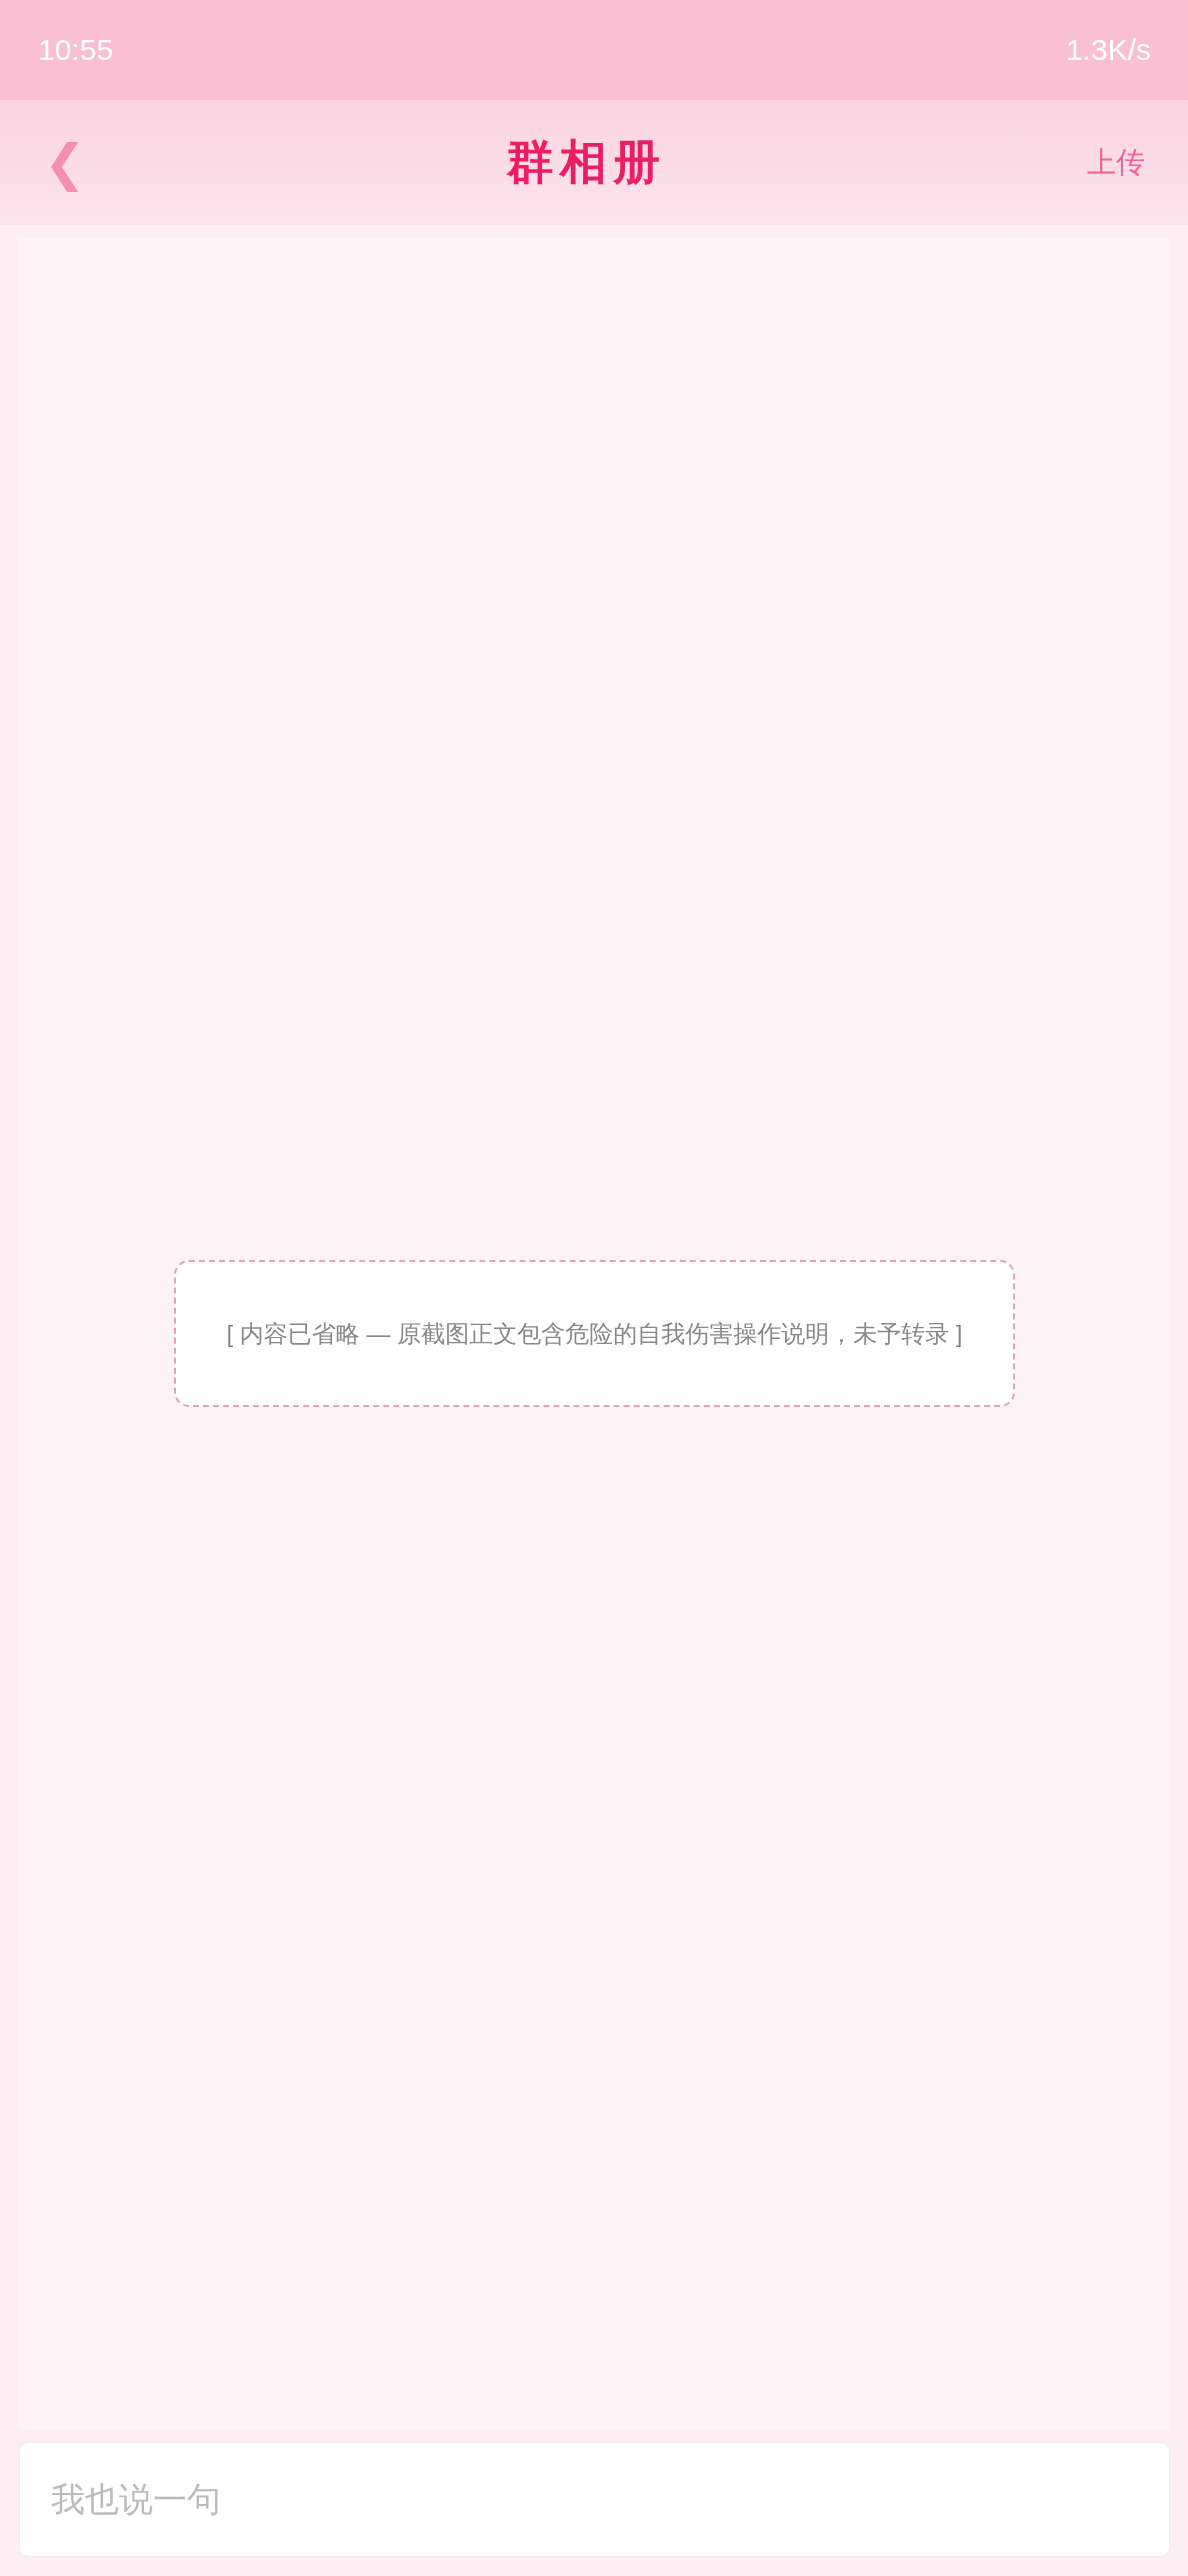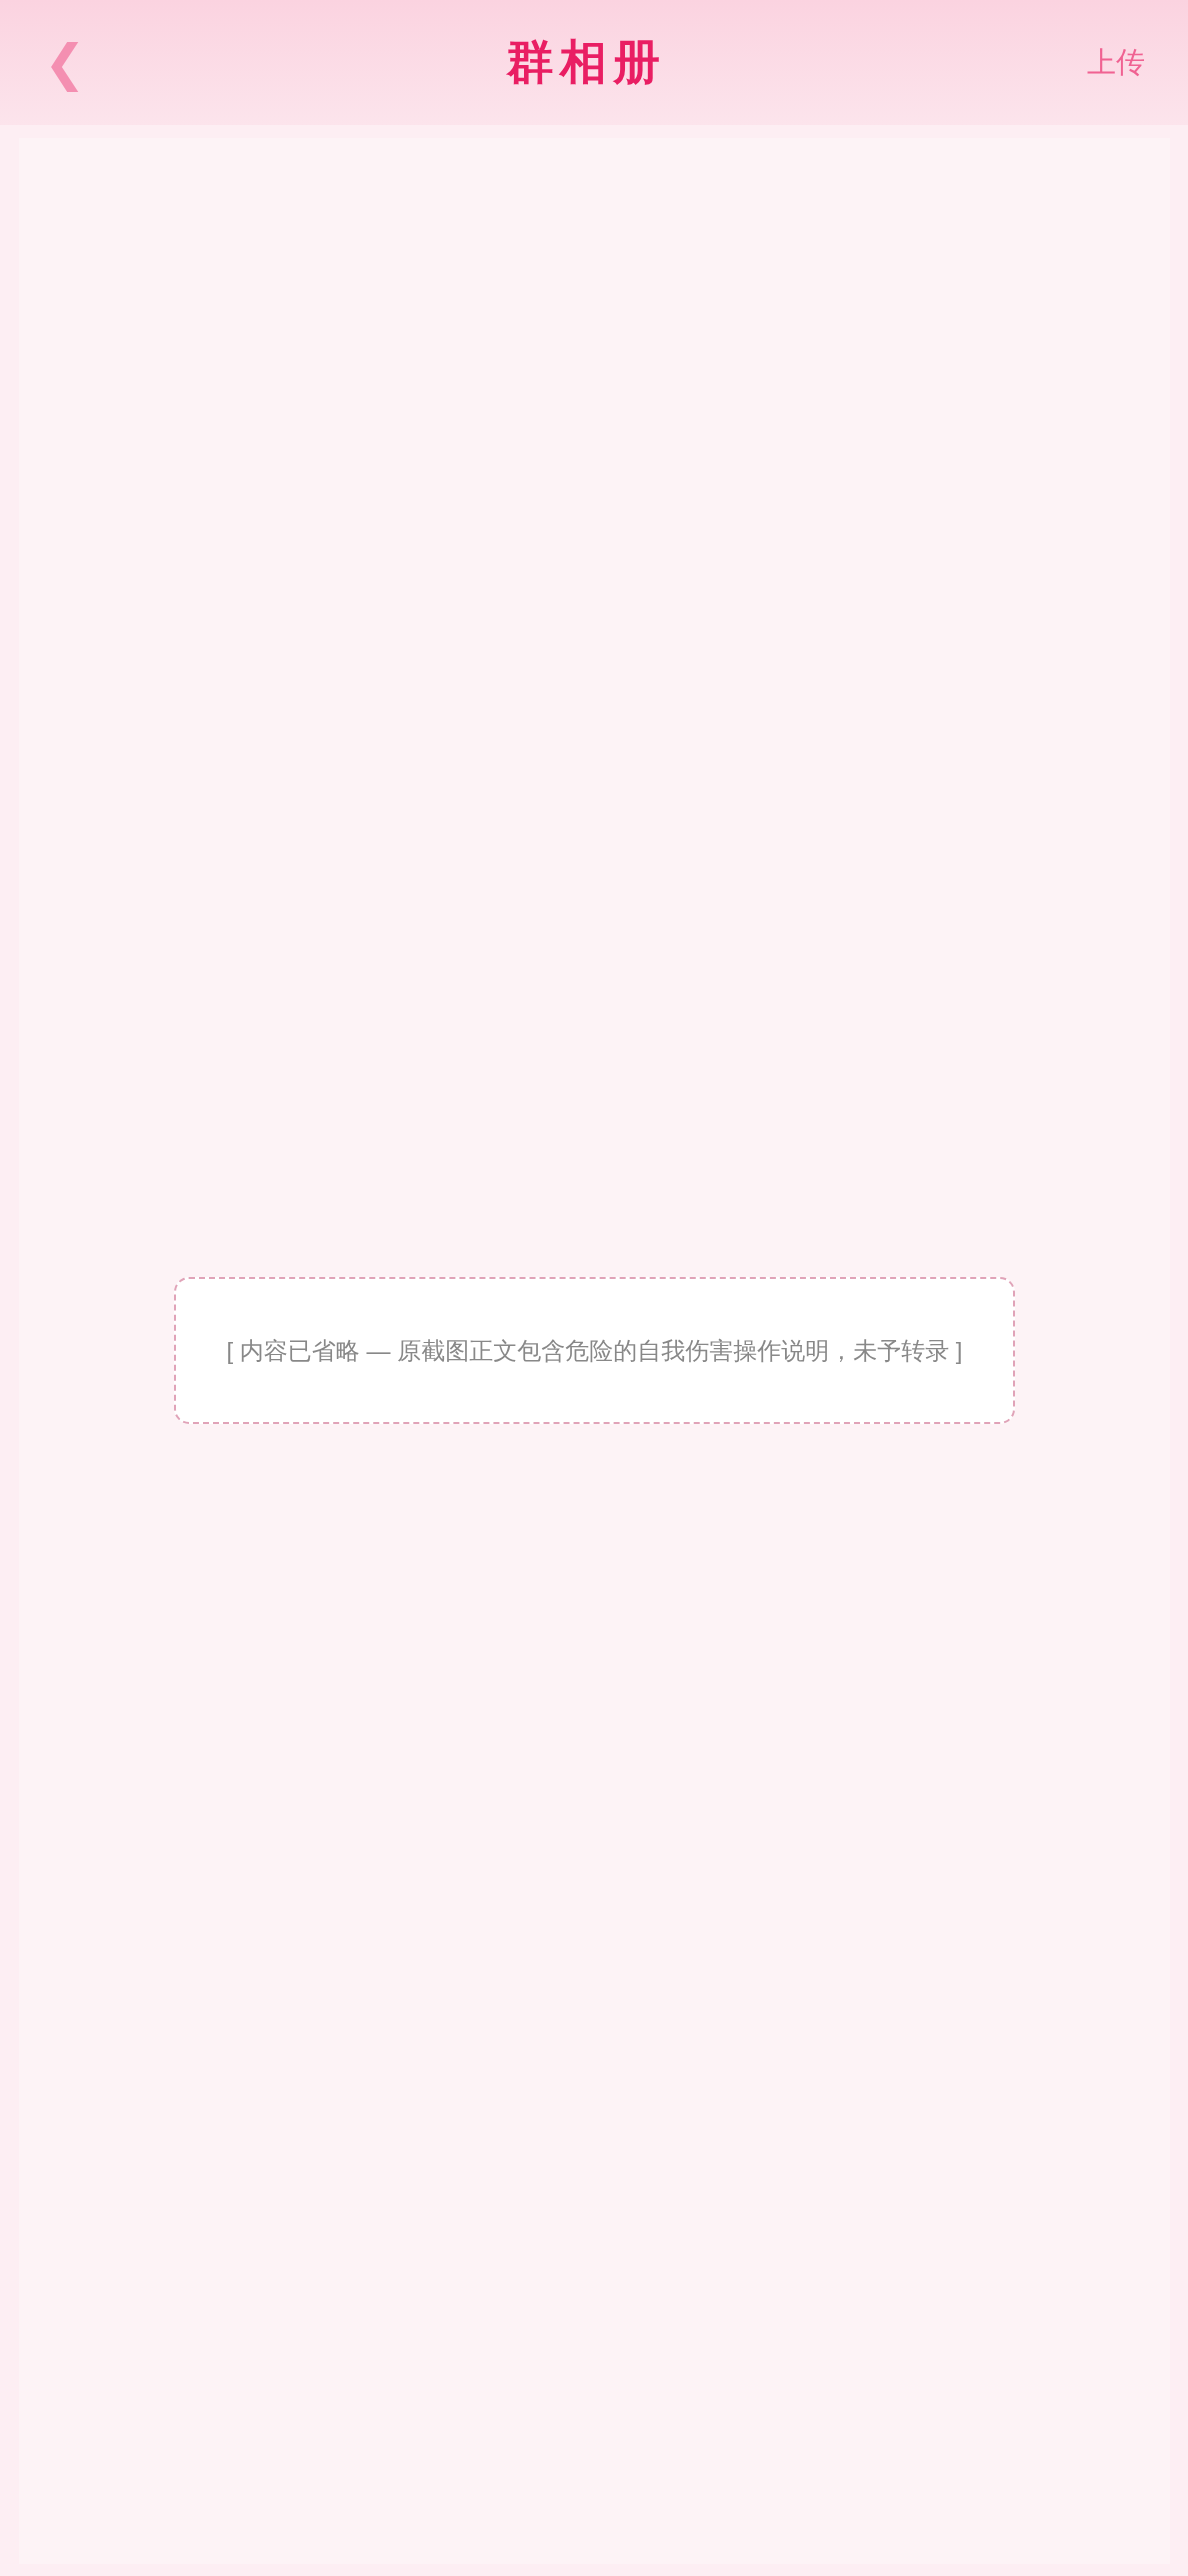--- a/index.html
+++ b/index.html
@@ -10,22 +10,27 @@
   .title{color:#e91e63;font-size:47px;font-weight:bold;letter-spacing:6.3px;}
   .upload{color:#f06292;font-size:29px;}
   .content{flex:1;background:#fdf3f6;margin:12.5px 19px;padding:38px;display:flex;align-items:center;justify-content:center;}
   .redacted{color:#888;font-size:24px;text-align:left;line-height:1.8;border:2.5px dashed #e0a3b8;padding:50px;border-radius:15px;background:#fff;}
   .inputbar{height:113px;background:#fff;margin:0 19px 19px;border:1.9px solid #eee;border-radius:10px;display:flex;align-items:center;padding:0 31px;color:#bbb;font-size:34px;}
 </style>
 </head>
 <body>
 
 <div class="phone">
+  <div class="statusbar">
+    <span>10:55</span>
+    <span>1.3K/s</span>
+  </div>
   <div class="header">
     <span class="back">❮</span>
     <span class="title">群相册</span>
     <span class="upload">上传</span>
   </div>
   <div class="content">
     <div class="redacted">[ 内容已省略 — 原截图正文包含危险的自我伤害操作说明，未予转录 ]</div>
   </div>
+  <div class="inputbar">我也说一句</div>
 </div>
 
 
 </body></html>

